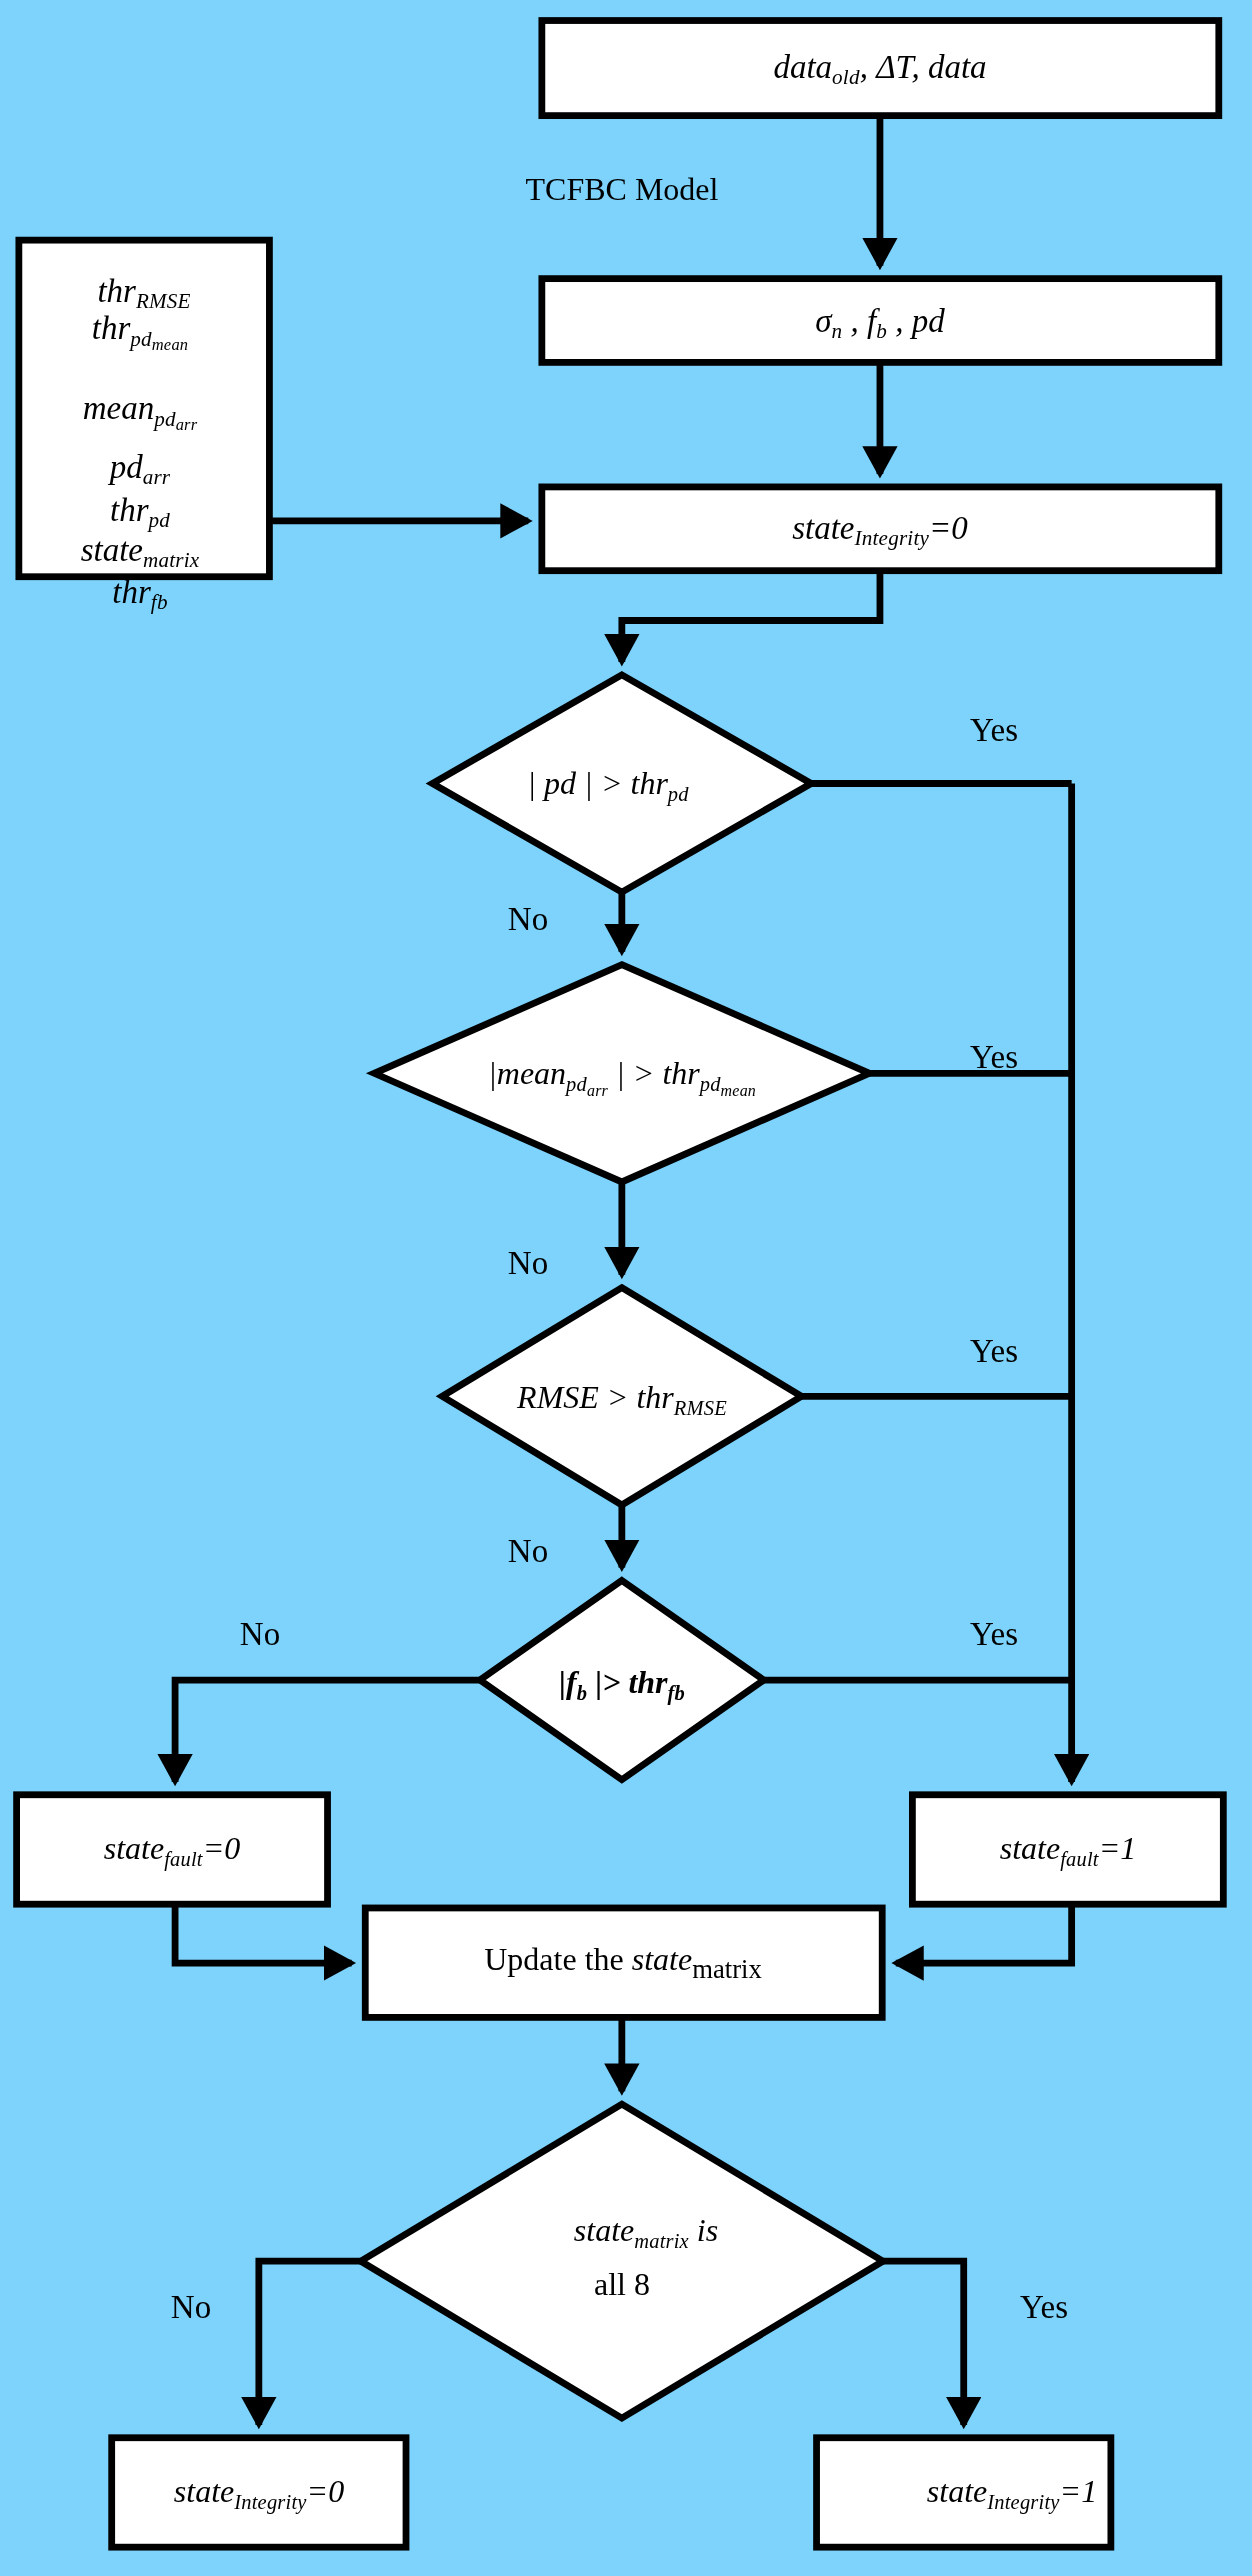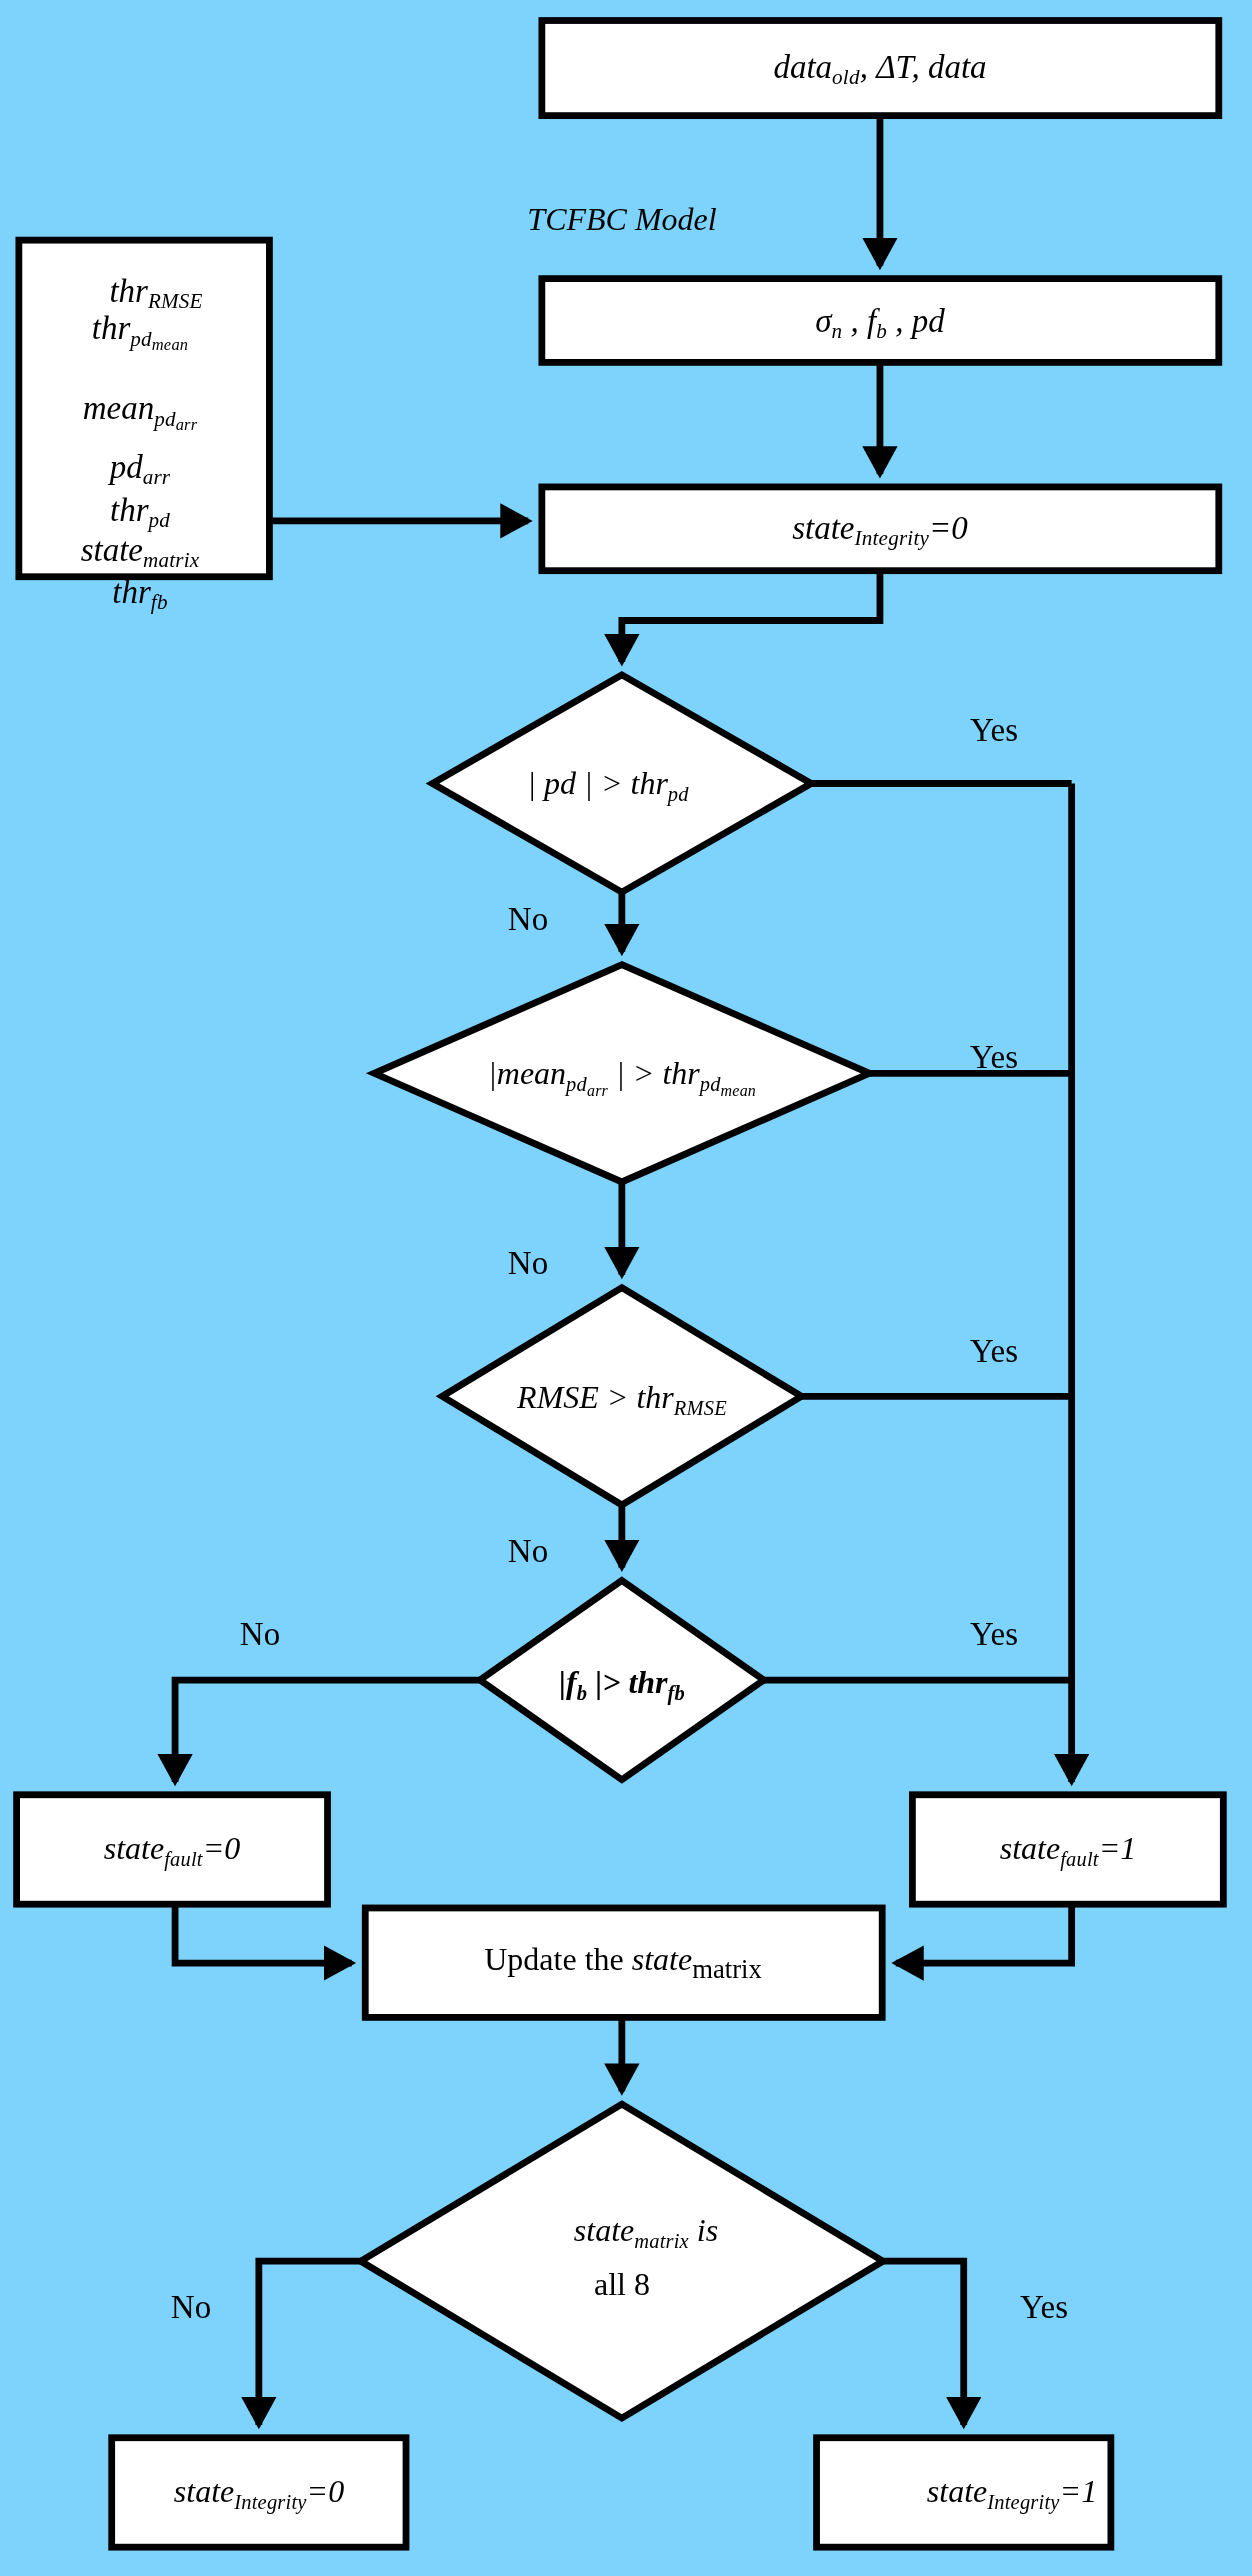--- a/index.html
+++ b/index.html
@@ -156,27 +156,27 @@
 
     <line class="conn" x1="824" y1="2673" x2="824" y2="2771" marker-end="url(#ah)"></line>
 
     <path class="conn" d="M 478 2996 L 343 2996 L 343 3213" marker-end="url(#ah)"></path>
 
     <path class="conn" d="M 1170 2996 L 1277 2996 L 1277 3213" marker-end="url(#ah)"></path>
   </svg>
 
   <div class="lbl math big-math" style="left:880px; top:69px;"><i>data</i><sub>old</sub>, Δ<i>T</i>, <i>data</i></div>
 
-  <div class="lbl plain" style="left:622px; top:220px;font-style:italic;">TCFBC Model</div>
+  <div class="lbl plain" style="left:622px; top:190px;">TCFBC Model</div>
 
   <div class="lbl math big-math" style="left:880px; top:323px;">σ<sub>n</sub> , <i>f</i><sub>b</sub> , <i>pd</i></div>
 
   <div class="lbl math big-math" style="left:880px; top:530px;"><i>state</i><sub>Integrity</sub>=0</div>
 
-  <div class="lbl math param-line" style="left:156px; top:293px;"><i>thr</i><sub>RMSE</sub></div>
+  <div class="lbl math param-line" style="left:144px; top:293px;"><i>thr</i><sub>RMSE</sub></div>
   <div class="lbl math param-line" style="left:140px; top:332px;"><i>thr</i><sub>pd<sub>mean</sub></sub></div>
   <div class="lbl math param-line" style="left:140px; top:412px;"><i>mean</i><sub>pd<sub>arr</sub></sub></div>
   <div class="lbl math param-line" style="left:140px; top:469px;"><i>pd</i><sub>arr</sub></div>
   <div class="lbl math param-line" style="left:140px; top:512px;"><i>thr</i><sub>pd</sub></div>
   <div class="lbl math param-line" style="left:140px; top:552px;"><i>state</i><sub>matrix</sub></div>
   <div class="lbl math param-line" style="left:140px; top:594px;"><i>thr</i><sub>fb</sub></div>
 
   <div class="lbl math" style="left:608px; top:786px;">| <i>pd</i> | &gt; <i>thr</i><sub>pd</sub></div>
 
   <div class="lbl math" style="left:622px; top:1078px;">|<i>mean</i><sub>pd<sub>arr</sub></sub> | &gt; <i>thr</i><sub>pd<sub>mean</sub></sub></div>

